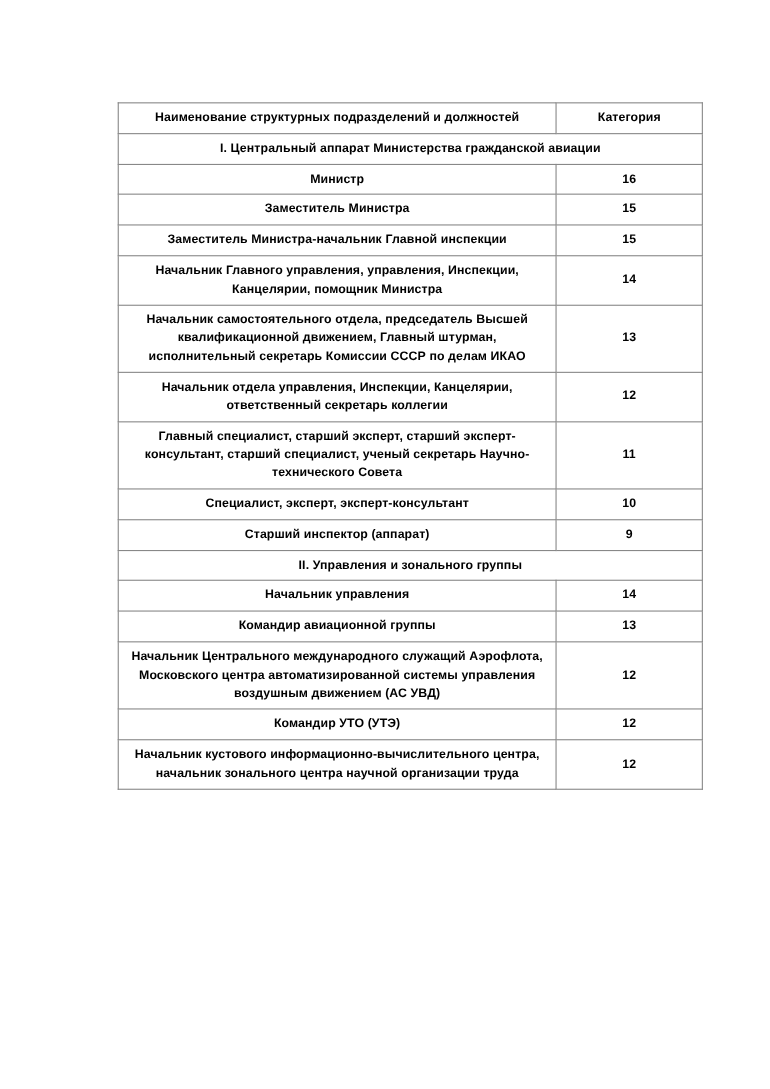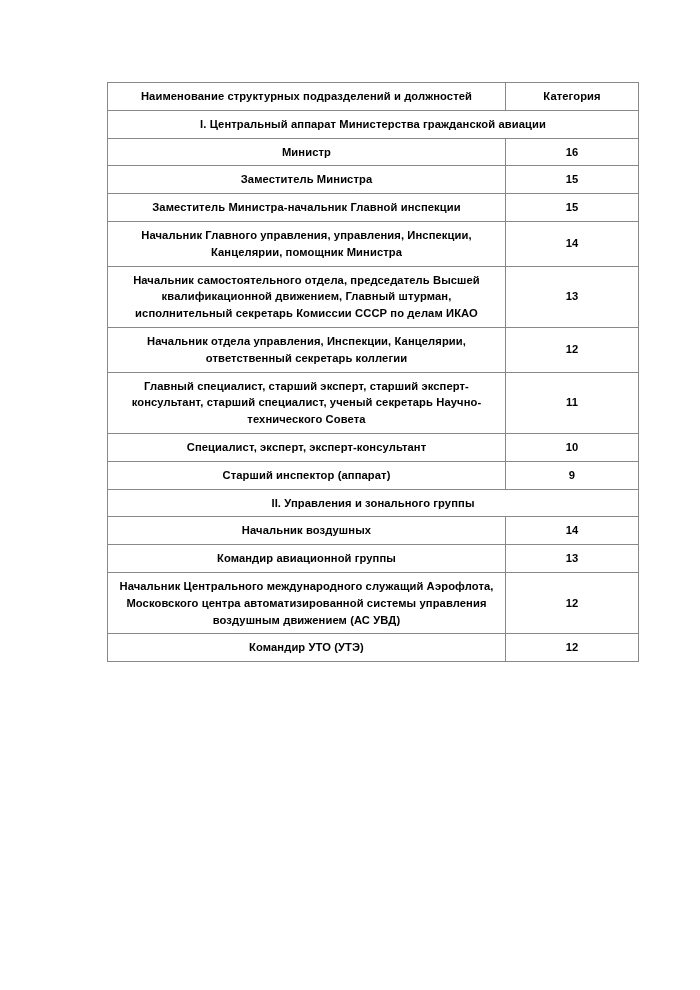--- a/index.html
+++ b/index.html
@@ -22,20 +22,21 @@
   .table-wrap {
     position: absolute;
     left: 107px;
     top: 82px;
     width: 505px;
   }
   table.doc-table {
     border-collapse: collapse;
     width: 505px;
     table-layout: fixed;
+    margin-top: 11px;
   }
   table.doc-table td {
     border: 1px solid #888888;
     font-weight: bold;
     font-size: 11.2px;
     line-height: 1.5;
     text-align: center;
     vertical-align: middle;
     padding: 5px 6px;
     letter-spacing: 0.1px;
@@ -104,31 +105,35 @@
         <tr>
           <td class="col-name">Старший инспектор (аппарат)</td>
           <td class="col-cat">9</td>
         </tr>
 
         <tr>
           <td class="section" colspan="2">II. Управления и зонального группы</td>
         </tr>
 
         <tr>
-          <td class="col-name">Начальник воздушных</td>
+          <td class="col-name">Начальник управления</td>
           <td class="col-cat">14</td>
         </tr>
         <tr>
           <td class="col-name">Командир авиационной группы</td>
           <td class="col-cat">13</td>
         </tr>
         <tr>
           <td class="col-name">Начальник Центрального международного служащий Аэрофлота, Московского центра автоматизированной системы управления воздушным движением (АС УВД)</td>
           <td class="col-cat">12</td>
         </tr>
         <tr>
           <td class="col-name">Командир УТО (УТЭ)</td>
           <td class="col-cat">12</td>
         </tr>
+        <tr>
+          <td class="col-name">Начальник кустового информационно-вычислительного центра, начальник зонального центра научной организации труда</td>
+          <td class="col-cat">12</td>
+        </tr>
       </tbody>
     </table>
   </div>
 </div>
 
 </body></html>

